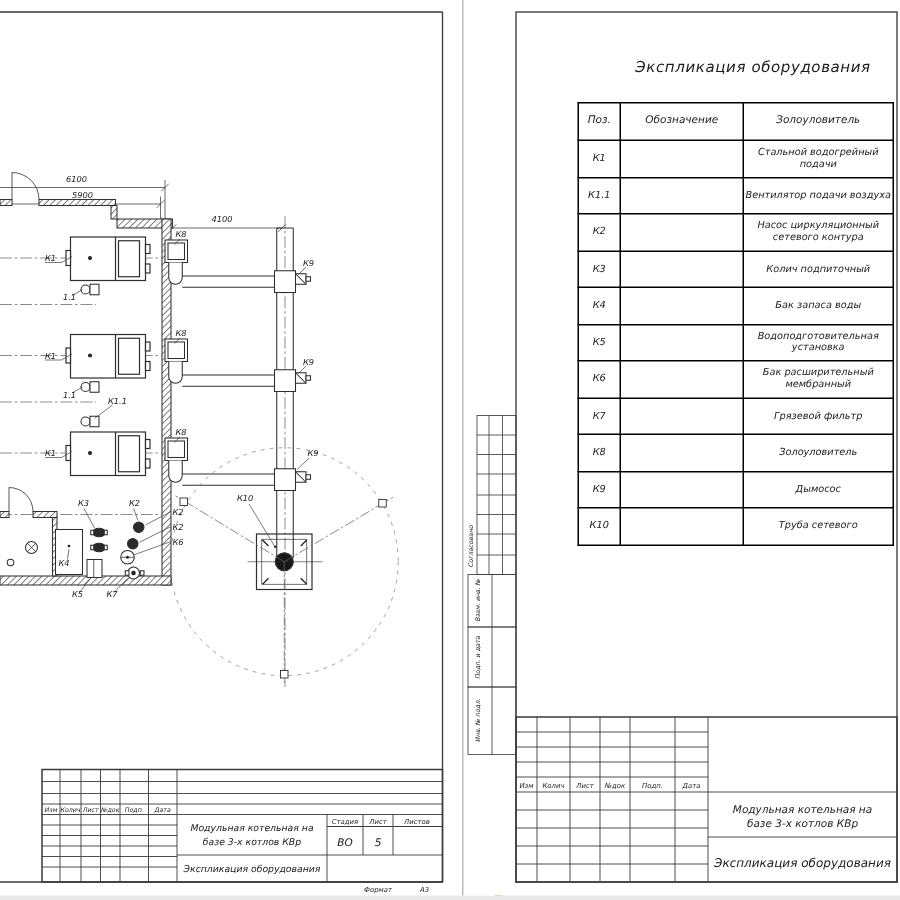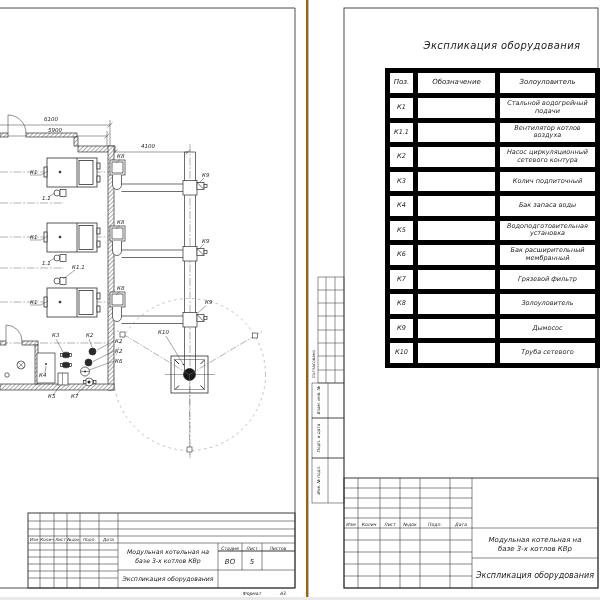--- a/index.html
+++ b/index.html
@@ -1,30 +1,30 @@
 <!DOCTYPE html>
 <html><head>
 <meta charset="utf-8">
 <style>
   html,body{margin:0;padding:0;}
   #screen{position:relative;width:600px;height:600px;background:#e9e9e9;overflow:hidden;
           font-family:"DejaVu Sans",sans-serif;}
   .paper{position:absolute;top:0;background:#ffffff;}
-  #paper-left{left:0;width:306px;height:597px;border-right:5px solid #a16207;}
+  #paper-left{left:0;width:306px;height:597px;border-right:5px solid #a16207;padding-left:24px;}
   #paper-right{left:308px;width:292px;height:597px;border-left:1px solid #bdbdbd;}
   svg{display:block;position:absolute;left:0;top:0;}
   .t{font-family:"DejaVu Sans",sans-serif;font-style:italic;fill:#1b1b1b;stroke:none;}
   .s42{font-size:4.2px}.s46{font-size:4.6px}.s55{font-size:5.5px}
   .s62{font-size:6.2px}.s7{font-size:7px}.s8{font-size:8px}
   
   .eq-title{position:absolute;left:88px;top:40px;width:210px;text-align:center;
             font-style:italic;font-size:10px;color:#1b1b1b;letter-spacing:.4px;}
   table.eq{position:absolute;left:76px;top:68px;width:210px;border-collapse:collapse;
            table-layout:fixed;}
-  table.eq td,table.eq th{border:5px solid #000000;text-align:center;vertical-align:middle;
+  table.eq td,table.eq th{border:1px solid #000000;text-align:center;vertical-align:middle;
            font-style:italic;font-weight:normal;color:#1b1b1b;font-size:6.5px;line-height:7.5px;
            padding:0 1px;overflow:hidden;}
   table.eq{border:1.4px solid #3a3a3a;}
   table.eq tr{height:24.5px;}
   table.eq tr.hd{height:25px;}
   table.eq tr.hd th{font-size:7px;}
 </style>
 </head>
 <body>
 
@@ -362,21 +362,21 @@
         <th>Золоуловитель</th>
       </tr>
       <tr>
             <td>К1</td>
             <td></td>
             <td>Стальной водогрейный подачи</td>
           </tr>
       <tr>
             <td>К1.1</td>
             <td></td>
-            <td>Вентилятор котлов воздуха</td>
+            <td>Вентилятор подачи воздуха</td>
           </tr>
       <tr>
             <td>К2</td>
             <td></td>
             <td>Насос циркуляционный сетевого контура</td>
           </tr>
       <tr>
             <td>К3</td>
             <td></td>
             <td>Колич подпиточный</td>

